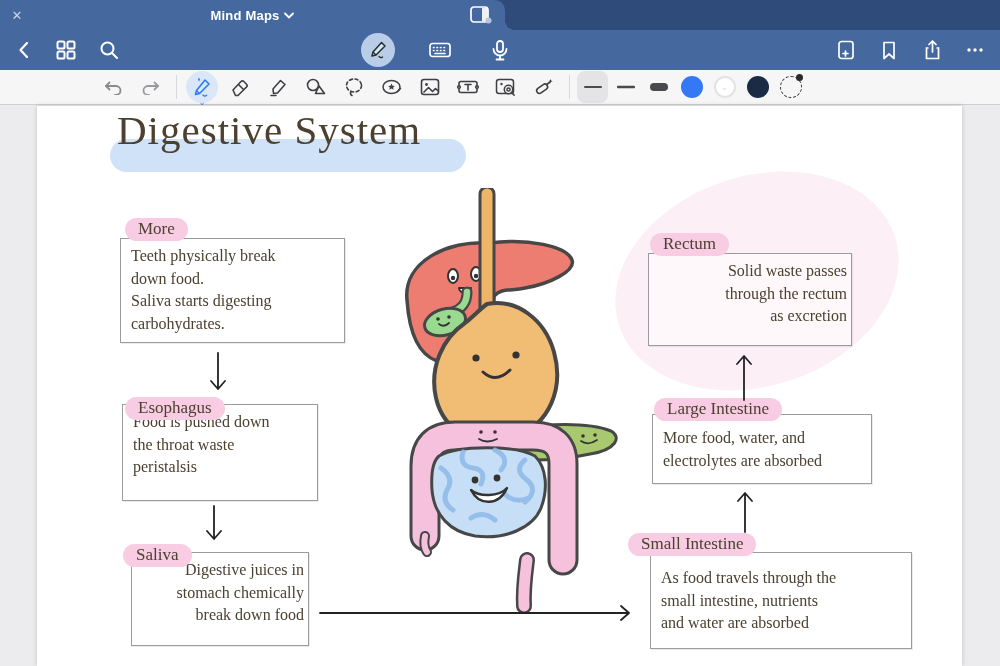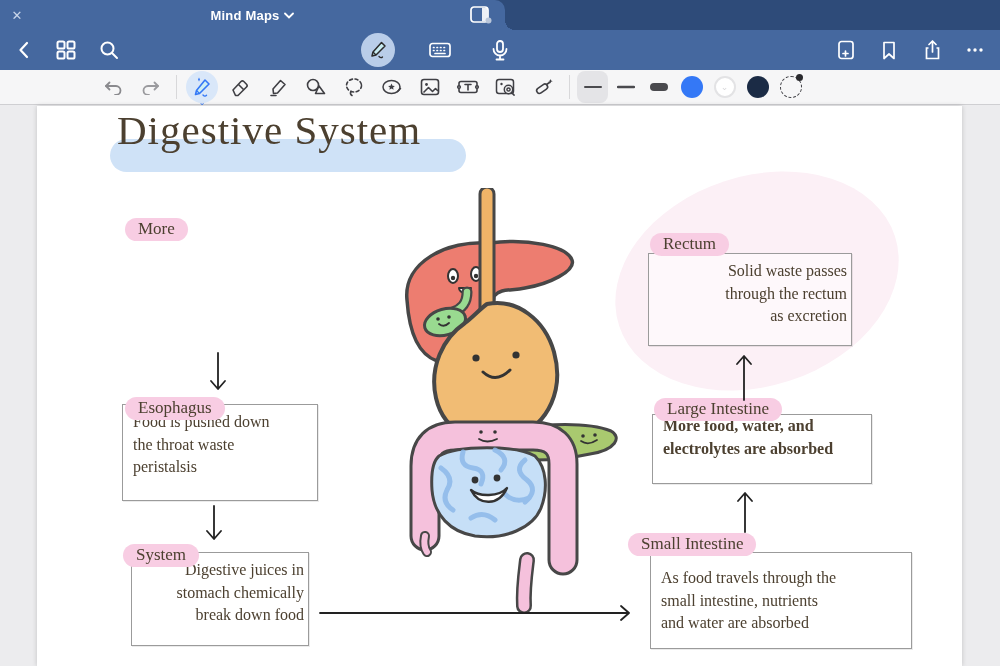--- a/index.html
+++ b/index.html
@@ -53,21 +53,21 @@
   .pill { position:absolute; z-index:3; background:#f8cde3; border-radius:14px; padding:1px 13px 2px; font-size:17px; white-space:nowrap; }
   .nbox { position:absolute; z-index:2; background:rgba(255,255,255,.55); border:1.5px solid #9b9b9b; box-shadow:1px 1px 0 rgba(0,0,0,.08); }
   .nbody { position:absolute; left:10px; top:6px; right:4px; font-size:16px; line-height:1.42; white-space:pre-line; }
 
   .p-mouth { left:88px; top:112px; } .b-mouth { left:83px; top:132px; width:225px; height:105px; }
   .p-eso { left:88px; top:291px; } .b-eso { left:85px; top:298px; width:196px; height:97px; }
   .p-sto { left:86px; top:438px; } .b-sto { left:94px; top:446px; width:178px; height:94px;text-align:right; }
   .p-smi { left:591px; top:427px; } .b-smi { left:613px; top:446px; width:262px; height:97px; }
   .b-smi .nbody { top:14px; }
   .p-lar { left:617px; top:292px; } .b-lar { left:615px; top:308px; width:220px; height:70px; }
-  .b-lar .nbody { top:0;font-weight:bold; }
+  .b-lar .nbody { top:12px; }
   .p-rec { left:613px; top:127px; } .b-rec { left:611px; top:147px; width:204px; height:93px;text-align:right; }
 
   .arrows, .anatomy { position:absolute; pointer-events:none; }
   .arrows { left:0; top:0; width:925px; height:560px; z-index:4; }
   .anatomy { left:338px; top:82px; width:250px; height:430px; z-index:2; }
 </style>
 </head>
 <body>
 
 <div class="app">
@@ -279,29 +279,35 @@
 
   <div class="canvas">
     <div class="page">
 
       <div class="blob"></div>
 
       <div class="title-hl"></div>
       <div class="map-title hw">Digestive System</div>
 
       <div class="pill hw p-mouth">More</div>
+      <div class="nbox b-mouth">
+        <div class="nbody hw">Teeth physically break
+down food.
+Saliva starts digesting
+carbohydrates.</div>
+      </div>
 
       <div class="pill hw p-eso">Esophagus</div>
       <div class="nbox b-eso">
         <div class="nbody hw">Food is pushed down
 the throat waste
 peristalsis</div>
       </div>
 
-      <div class="pill hw p-sto">System</div>
+      <div class="pill hw p-sto">Saliva</div>
       <div class="nbox b-sto">
         <div class="nbody hw">Digestive juices in
 stomach chemically
 break down food</div>
       </div>
 
       <div class="pill hw p-smi">Small Intestine</div>
       <div class="nbox b-smi">
         <div class="nbody hw">As food travels through the
 small intestine, nutrients

